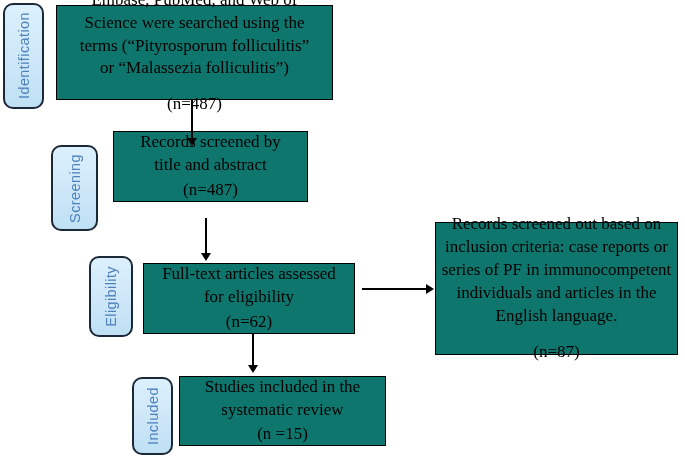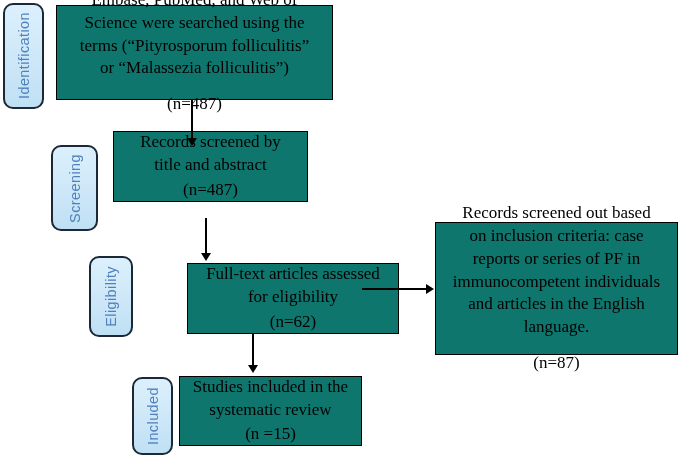--- a/index.html
+++ b/index.html
@@ -96,31 +96,31 @@
   <div class="flow-box gapped" style="left:56px; top:5px; width:277px; height:95px; padding:4px 14px;">
     <div class="box-text">Embase, PubMed, and Web of Science were searched using the terms (“Pityrosporum folliculitis” or “Malassezia folliculitis”)</div>
     <div class="box-count">(n=487)</div>
   </div>
 
   <div class="flow-box" style="left:113px; top:131px; width:195px; height:71px;">
     <div class="box-text">Records screened by title and abstract</div>
     <div class="box-count">(n=487)</div>
   </div>
 
-  <div class="flow-box" style="left:143px; top:263px; width:212px; height:71px;margin-left:44px;">
+  <div class="flow-box" style="left:143px; top:263px; width:212px; height:71px;">
     <div class="box-text">Full-text articles assessed for eligibility</div>
     <div class="box-count">(n=62)</div>
   </div>
 
-  <div class="flow-box" style="left:179px; top:376px; width:183px; height:70px;">
+  <div class="flow-box" style="left:179px; top:376px; width:207px; height:70px;">
     <div class="box-text">Studies included in the systematic review</div>
     <div class="box-count">(n =15)</div>
   </div>
 
-  <div class="flow-box gapped" style="left:435px; top:222px; width:243px; height:133px; padding:4px 16px;">
+  <div class="flow-box gapped" style="left:435px; top:222px; width:243px; height:133px; padding:4px 4px;">
     <div class="box-text">Records screened out based on inclusion criteria: case reports or series of PF in immunocompetent individuals and articles in the English language.</div>
     <div class="box-count">(n=87)</div>
   </div>
 
   <div class="arrow-v" style="left:187px; top:100px; height:46px;">
     <div class="shaft"></div>
     <div class="head"></div>
   </div>
 
   <div class="arrow-v" style="left:201px; top:218px; height:43px;">

